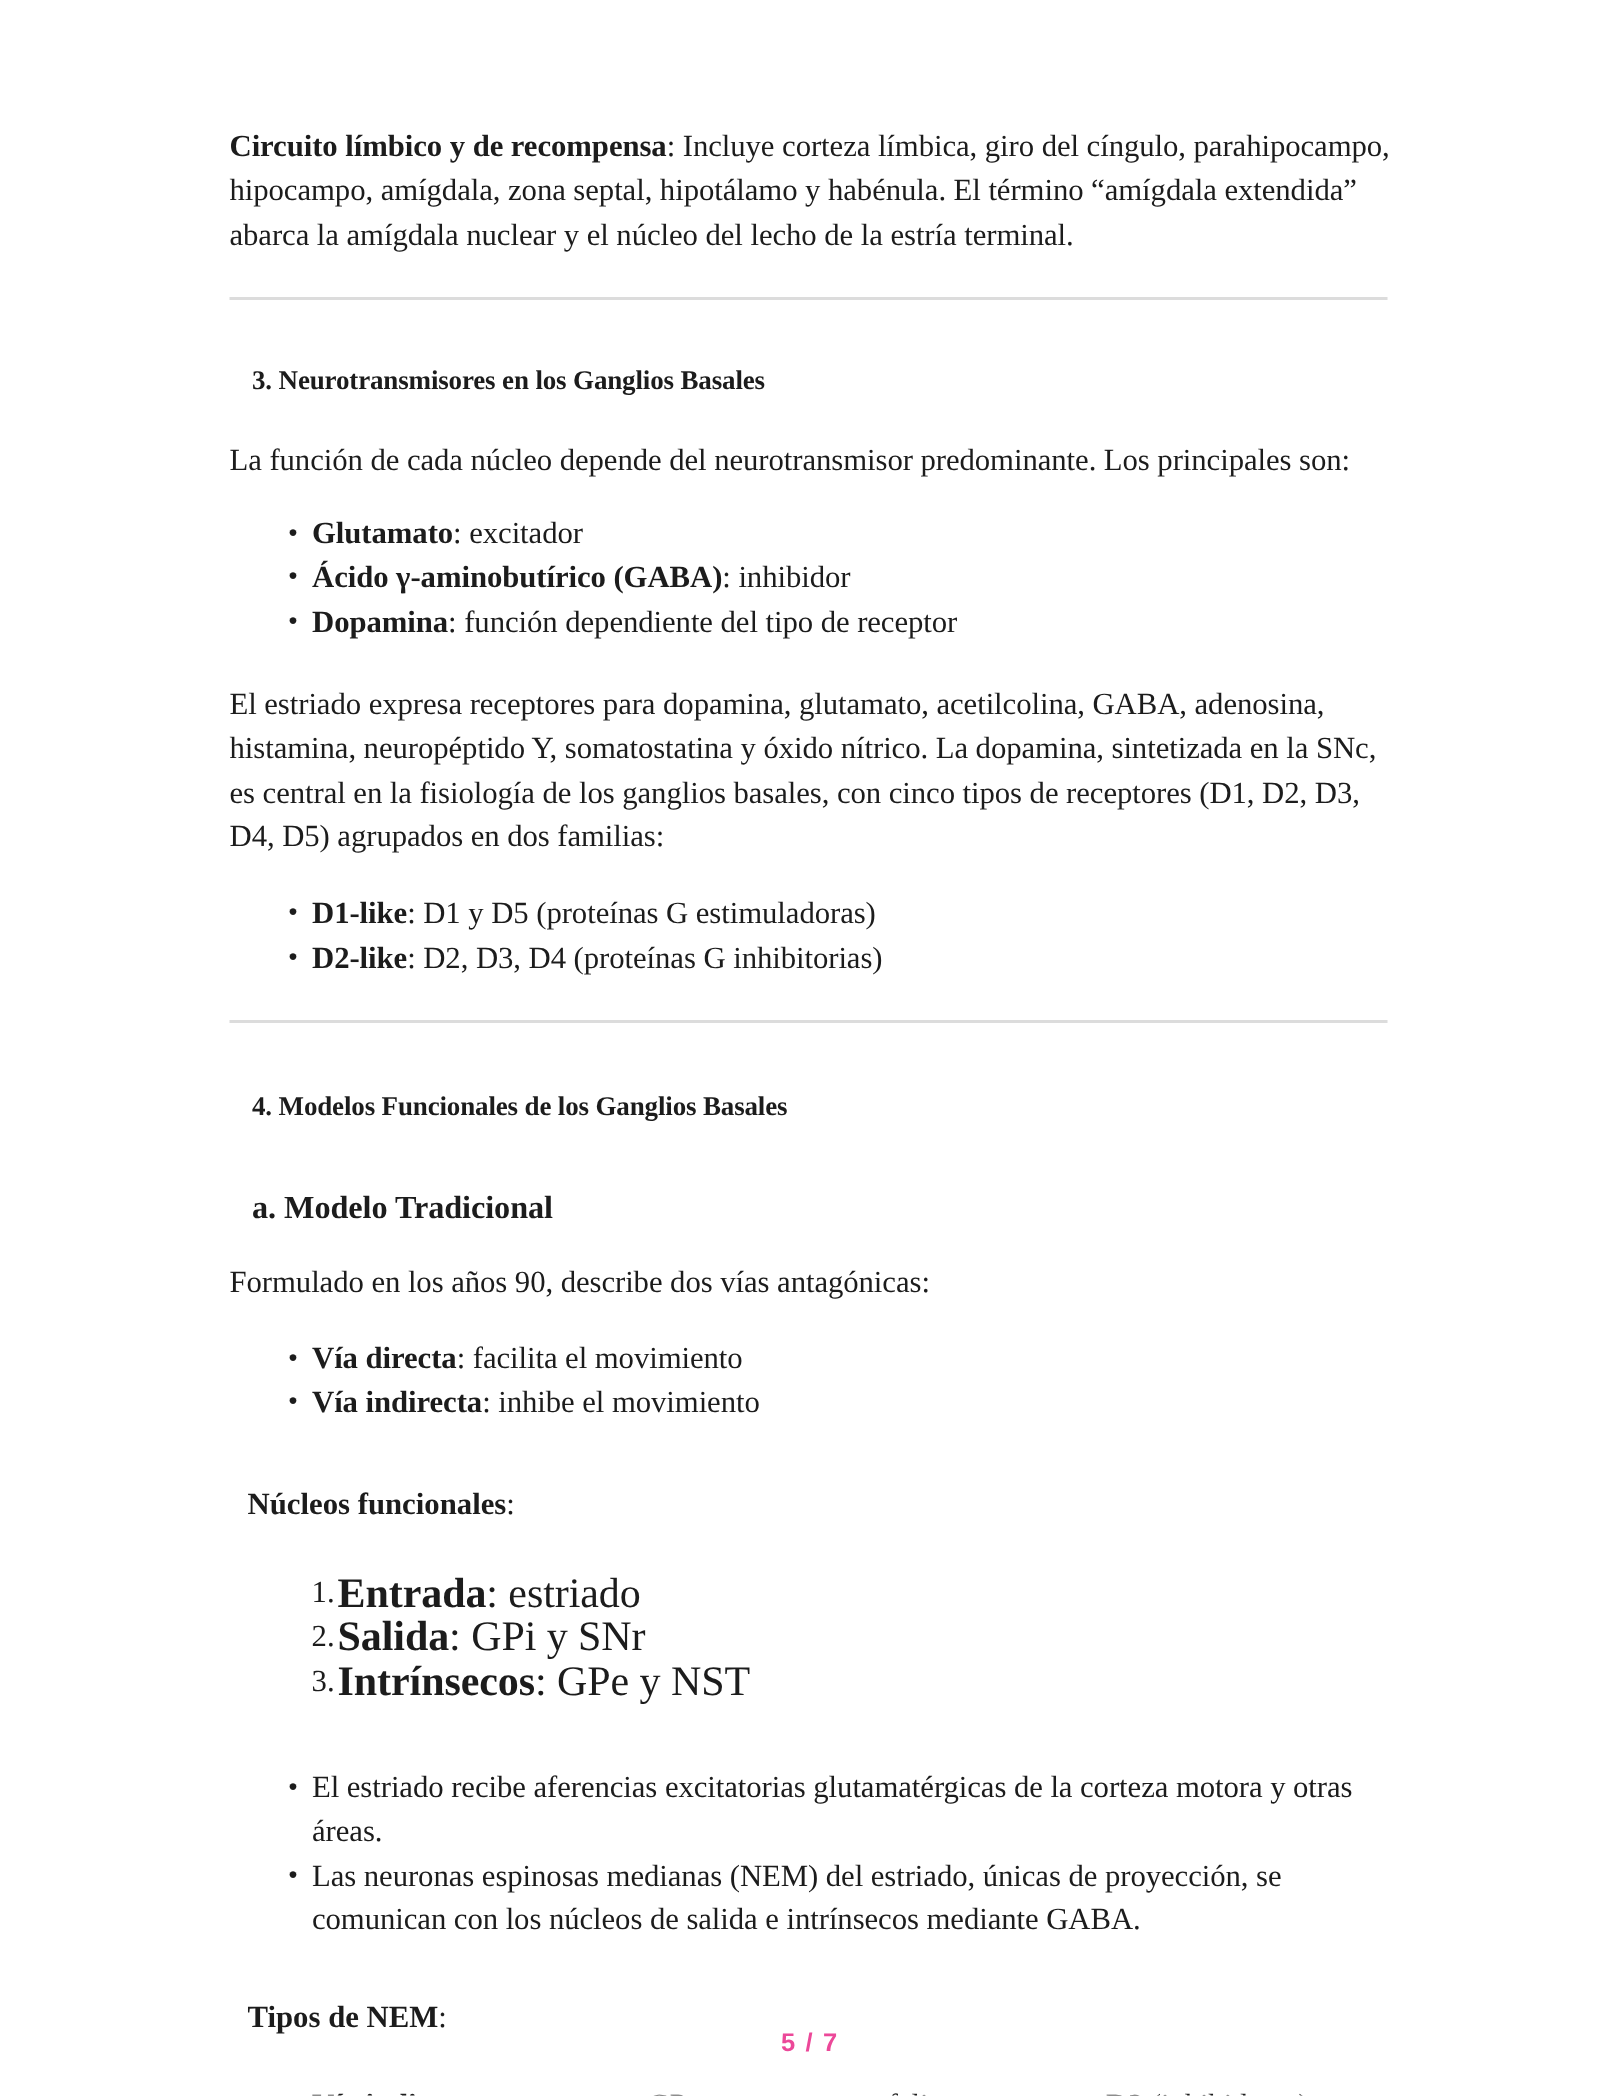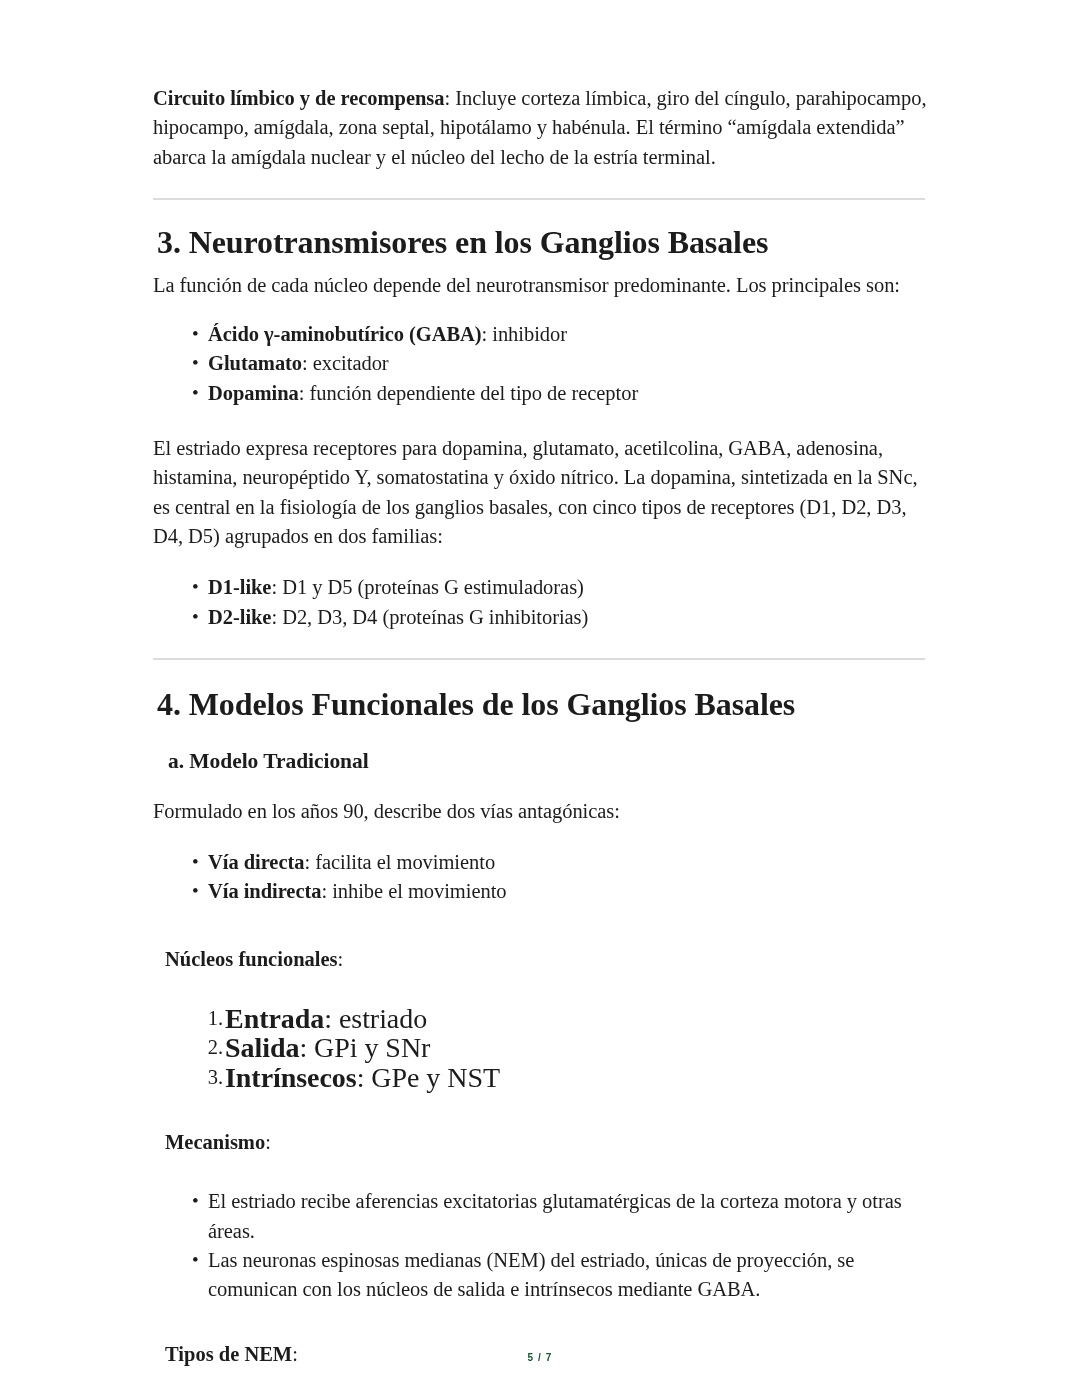--- a/index.html
+++ b/index.html
@@ -33,24 +33,24 @@
     line-height: 29.3px;
     letter-spacing: -0.05px;
     text-align: left;
   }
 
   b, .b {
     font-weight: bold;
   }
 
   h2.section-title {
-    font-size: 32px;
+    font-size: 18px;
     line-height: 33px;
     font-weight: bold;
-    margin: 4px;
+    margin: 15px;
     padding: 0;
     letter-spacing: -0.1px;
   }
   h3.sub-title {
     font-size: 21.5px;
     line-height: 30px;
     font-weight: bold;
     margin: 15px;
     padding: 0;
     letter-spacing: -0.05px;
@@ -129,45 +129,45 @@
   .sp-6  { height: 6px; }
 
   
   .footer {
     position: absolute;
     left: 0;
     top: 1352px;
     width: 1080px;
     text-align: center;
     font-family: "Liberation Sans", "DejaVu Sans", sans-serif;
-    font-size: 10px;
+    font-size: 17px;
     font-weight: bold;
     letter-spacing: 1.1px;
-    color: #14532d;
+    color: #ec4899;
   }
 </style>
 </head>
 <body>
 
 <div class="page">
 
   <p class="body-par"><b>Circuito límbico y de recompensa</b><span>: Incluye corteza límbica, giro del cíngulo, parahipocampo, hipocampo, amígdala, zona septal, hipotálamo y habénula. El término “amígdala extendida” abarca la amígdala nuclear y el núcleo del lecho de la estría terminal.</span></p>
 
   <div class="sp-26"></div>
   <hr class="rule">
   <div class="sp-22"></div>
 
   <h2 class="section-title">3. Neurotransmisores en los Ganglios Basales</h2>
   <div class="sp-8"></div>
   <p class="body-par">La función de cada núcleo depende del neurotransmisor predominante. Los principales son:</p>
 
   <div class="sp-20"></div>
   <ul class="bullets">
+    <li><b>Glutamato</b><span>: excitador</span></li>
     <li><b>Ácido γ-aminobutírico (GABA)</b><span>: inhibidor</span></li>
-    <li><b>Glutamato</b><span>: excitador</span></li>
     <li><b>Dopamina</b><span>: función dependiente del tipo de receptor</span></li>
   </ul>
 
   <div class="sp-26"></div>
   <p class="body-par">El estriado expresa receptores para dopamina, glutamato, acetilcolina, GABA, adenosina, histamina, neuropéptido Y, somatostatina y óxido nítrico. La dopamina, sintetizada en la SNc, es central en la fisiología de los ganglios basales, con cinco tipos de receptores (D1, D2, D3, D4, D5) agrupados en dos familias:</p>
 
   <div class="sp-22"></div>
   <ul class="bullets">
     <li><b>D1-like</b><span>: D1 y D5 (proteínas G estimuladoras)</span></li>
     <li><b>D2-like</b><span>: D2, D3, D4 (proteínas G inhibitorias)</span></li>
@@ -193,21 +193,20 @@
   <p class="lead-label"><span>Núcleos funcionales</span><span class="plain">:</span></p>
 
   <div class="sp-18"></div>
   <ol class="numbers">
     <li><b>Entrada</b><span>: estriado</span></li>
     <li><b>Salida</b><span>: GPi y SNr</span></li>
     <li><b>Intrínsecos</b><span>: GPe y NST</span></li>
   </ol>
 
   <div class="sp-24"></div>
-  <p class="lead-label"><span>Mecanismo</span><span class="plain">:</span></p>
 
   <div class="sp-18"></div>
   <ul class="bullets">
     <li>El estriado recibe aferencias excitatorias glutamatérgicas de la corteza motora y otras áreas.</li>
     <li>Las neuronas espinosas medianas (NEM) del estriado, únicas de proyección, se comunican con los núcleos de salida e intrínsecos mediante GABA.</li>
   </ul>
 
   <div class="sp-24"></div>
   <p class="lead-label"><span>Tipos de NEM</span><span class="plain">:</span></p>
 

